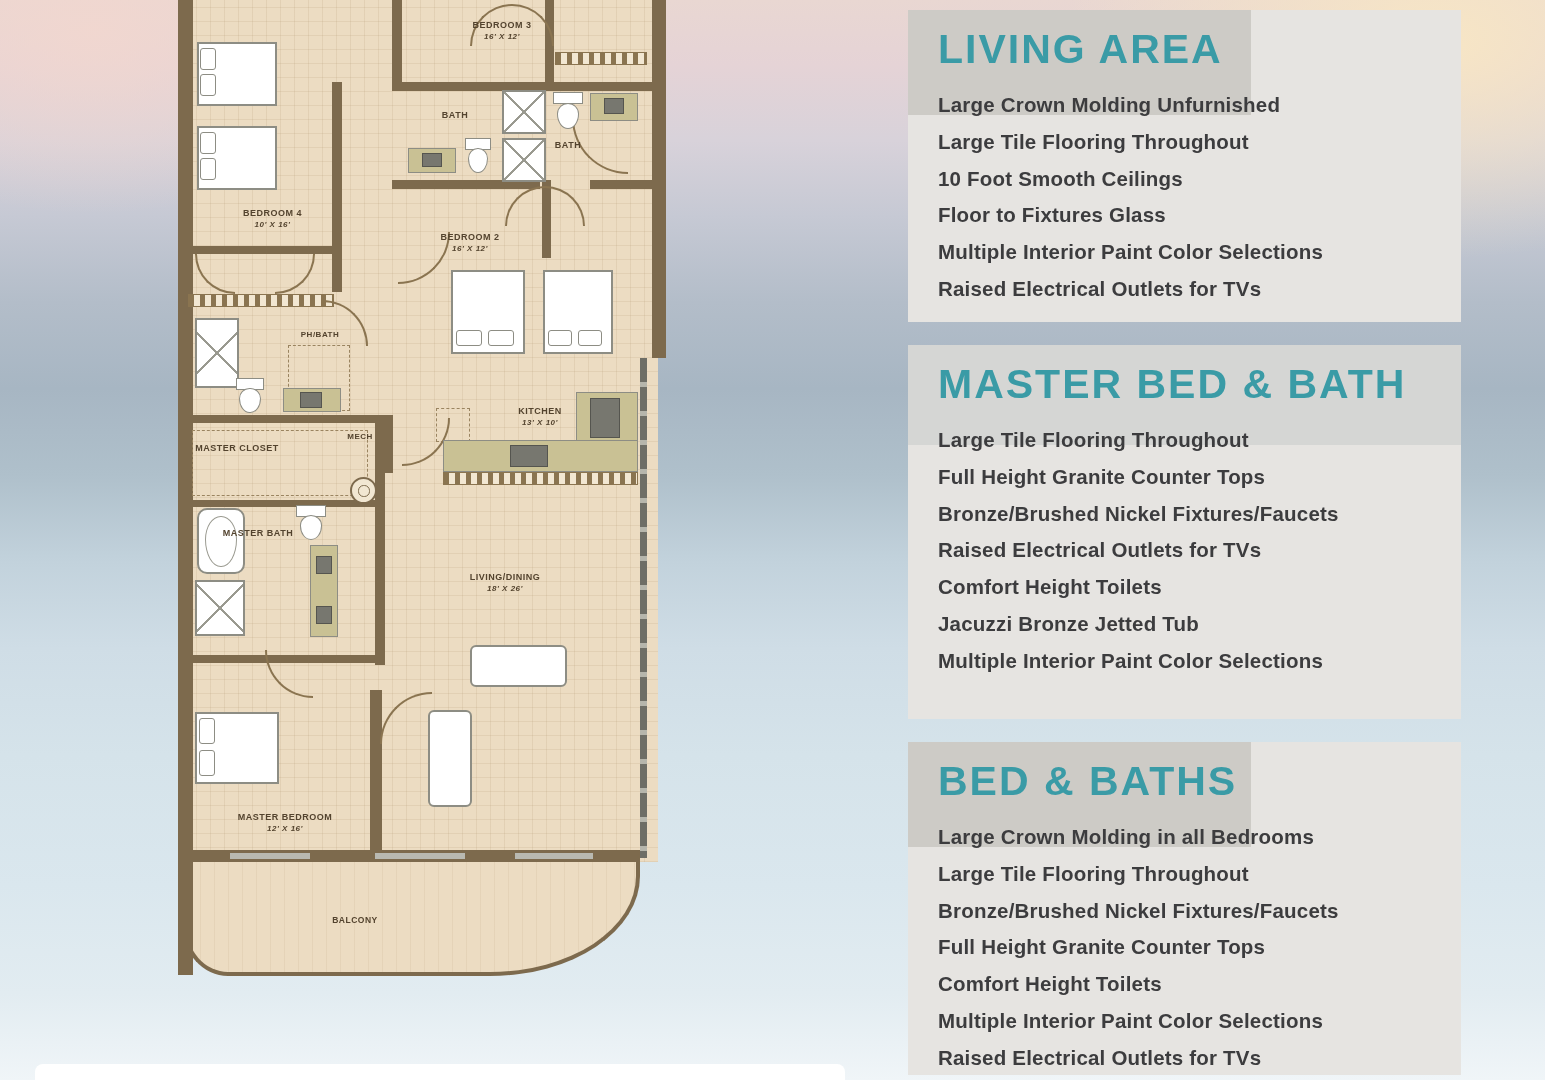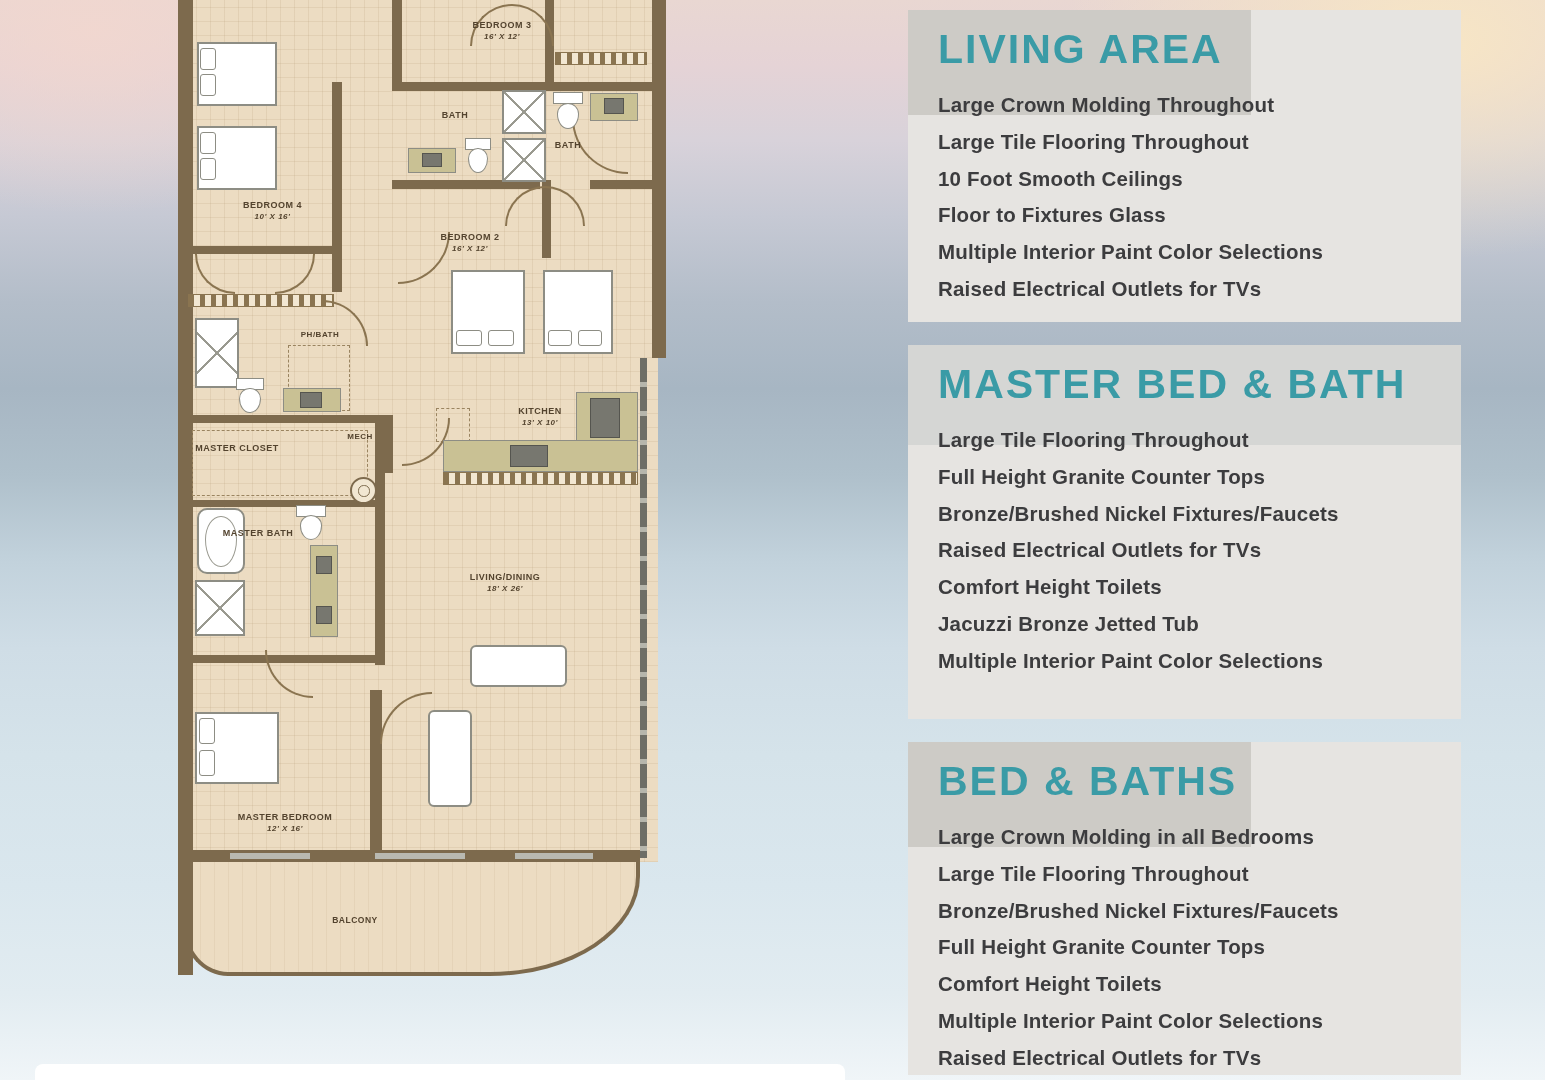--- a/index.html
+++ b/index.html
@@ -222,21 +222,21 @@
 
     <div class="room-label" style="left:262px;top:20px;width:140px">
       <span>BEDROOM 3</span><span class="dims">16' x 12'</span>
     </div>
     <div class="room-label" style="left:255px;top:110px;width:60px">
       <span>BATH</span>
     </div>
     <div class="room-label" style="left:368px;top:140px;width:60px">
       <span>BATH</span>
     </div>
-    <div class="room-label" style="left:30px;top:200px;width:145px">
+    <div class="room-label" style="left:30px;top:208px;width:145px">
       <span>BEDROOM 4</span><span class="dims">10' x 16'</span>
     </div>
     <div class="room-label" style="left:230px;top:232px;width:140px">
       <span>BEDROOM 2</span><span class="dims">16' x 12'</span>
     </div>
     <div class="room-label" style="left:105px;top:330px;width:90px;font-size:8px">
       <span>PH/BATH</span>
     </div>
     <div class="room-label" style="left:160px;top:432px;width:60px;font-size:8px">
       <span>MECH</span>
@@ -261,21 +261,21 @@
     </div>
   </div>
 
   <div class="bottom-box"></div>
 
   <div class="panel" style="top:10px;height:312px">
     <div class="panel-inner">
       <div class="panel-shade" style="width:62%;height:105px"></div>
       <h2>LIVING AREA</h2>
       <ul>
-          <li>Large Crown Molding Throughout</li>
+          <li>Large Crown Molding Unfurnished</li>
           <li>Large Tile Flooring Throughout</li>
           <li>10 Foot Smooth Ceilings</li>
           <li>Floor to Fixtures Glass</li>
           <li>Multiple Interior Paint Color Selections</li>
           <li>Raised Electrical Outlets for TVs</li>
         </ul>
     </div>
   </div>
 
   <div class="panel" style="top:345px;height:374px">

